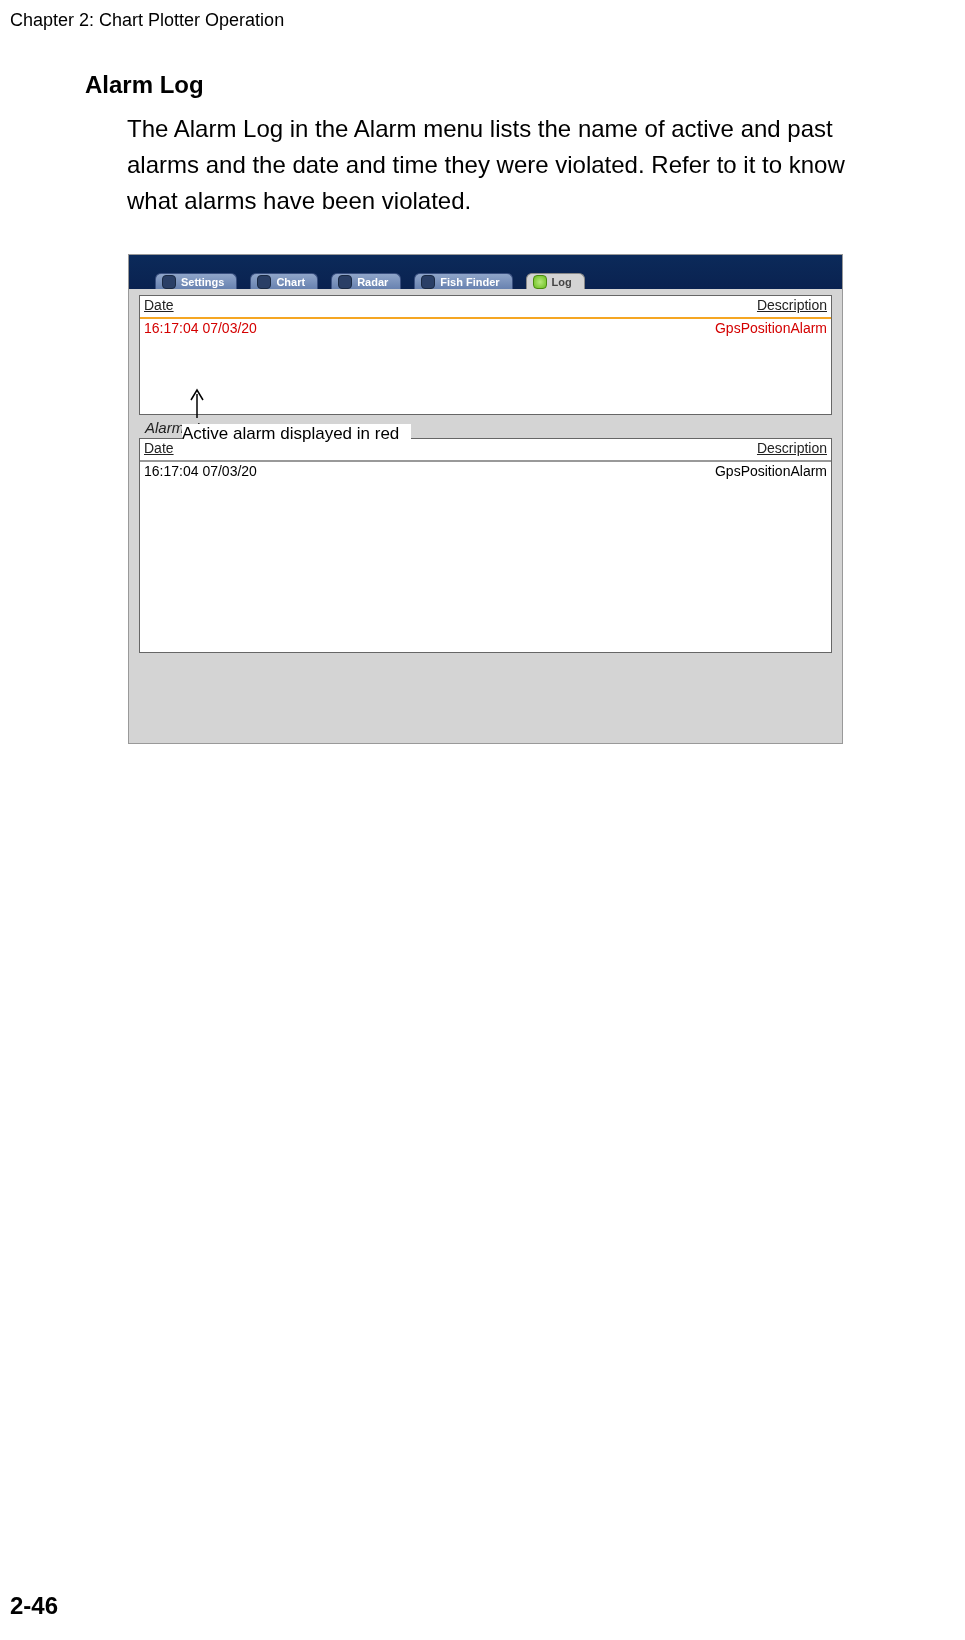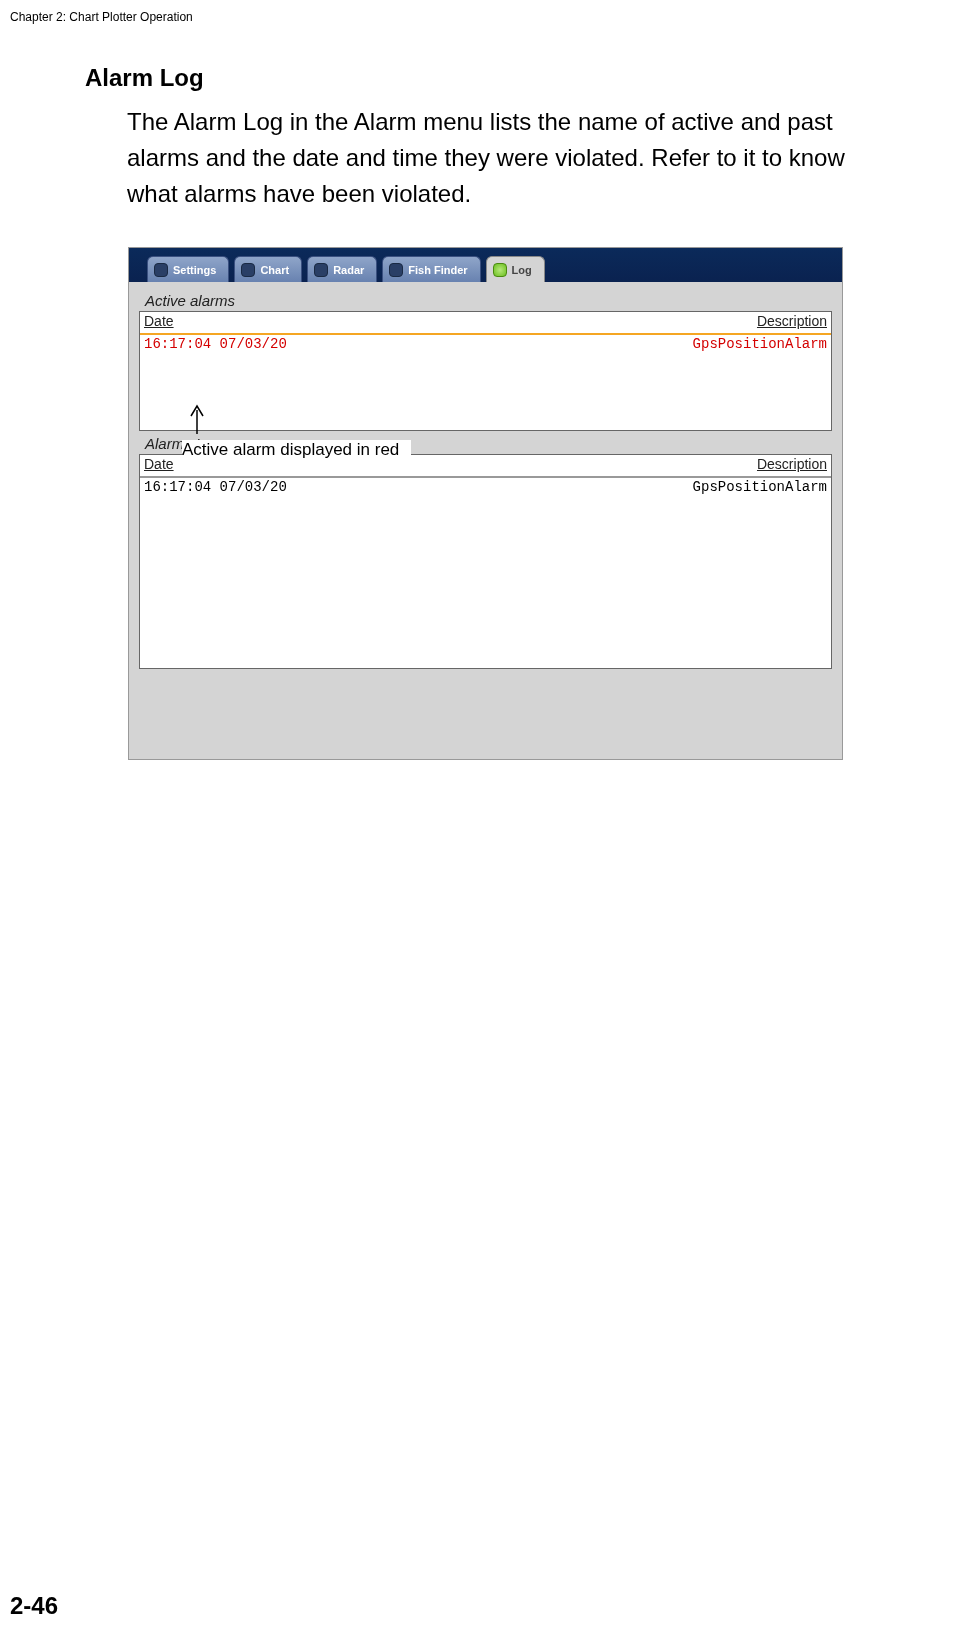--- a/index.html
+++ b/index.html
@@ -5,21 +5,21 @@
     * { box-sizing: border-box; margin: 0; padding: 0; }
     body {
       font-family: Arial, Helvetica, sans-serif;
       width: 965px;
       height: 1640px;
       background: #fff;
       position: relative;
       color: #000;
     }
     .chapter-header {
-      font-size: 12px;
+      font-size: 18px;
       padding: 10px 0 0 10px;
       font-weight: normal;
     }
     .section-title {
       font-size: 24px;
       font-weight: bold;
       padding: 40px 0 12px 85px;
     }
     .body-text {
       font-size: 24px;
@@ -37,32 +37,33 @@
     }
     .tabbar {
       background: linear-gradient(#0b2a5a, #0a2250);
       height: 34px;
       display: flex;
       align-items: flex-end;
       padding-left: 18px;
       gap: 5px;
     }
     .tab {
-      height: 26px;
+      height: 16px;
       border-radius: 6px 6px 0 0;
       background: linear-gradient(#8fa5c9, #6882b0);
       color: #fff;
       font-size: 11px;
       font-weight: bold;
       display: flex;
       align-items: center;
       padding: 0 12px 0 6px;
       gap: 5px;
       border: 1px solid #3a5080;
       border-bottom: none;
+      margin-left: 8px;
     }
     .tab.active {
       background: #d4d4d4;
       color: #444;
       border-color: #888;
     }
     .tab-icon {
       width: 14px;
       height: 14px;
       border-radius: 4px;
@@ -97,21 +98,20 @@
       padding: 1px 4px 4px 4px;
       border-bottom: 2px solid #f5a623;
     }
     .col-headers.gray-underline { border-bottom-color: #999; }
     .col-date { width: 150px; }
     .col-desc { flex: 1; text-align: right; }
     .row {
       display: flex;
       font-size: 14px;
       padding: 1px 4px;
-      font-family: Liberation Mono, monospace;
     }
     .row.red { color: #d40000; }
     .row.black { color: #000; }
     .annotation-arrow {
       position: absolute;
       left: 50px;
       top: 92px;
       font-size: 22px;
       line-height: 0.5;
       color: #000;
@@ -159,21 +159,20 @@
       <span class="tab-icon"></span>
       <span>Fish Finder</span>
     </div>
     <div class="tab active">
       <span class="tab-icon active-icon"></span>
       <span>Log</span>
     </div>
   </div>
 
   <div class="panel-body">
-    <div class="section-label">Active alarms</div>
     <div class="list-area small" style="position:relative;">
       <div class="col-headers">
         <div class="col-date"><u>Date</u></div>
         <div class="col-desc"><u>Description</u></div>
       </div>
       <div class="row red">
         <div class="col-date">16:17:04 07/03/20</div>
         <div class="col-desc">GpsPositionAlarm</div>
       </div>
       <div class="annotation-arrow">

